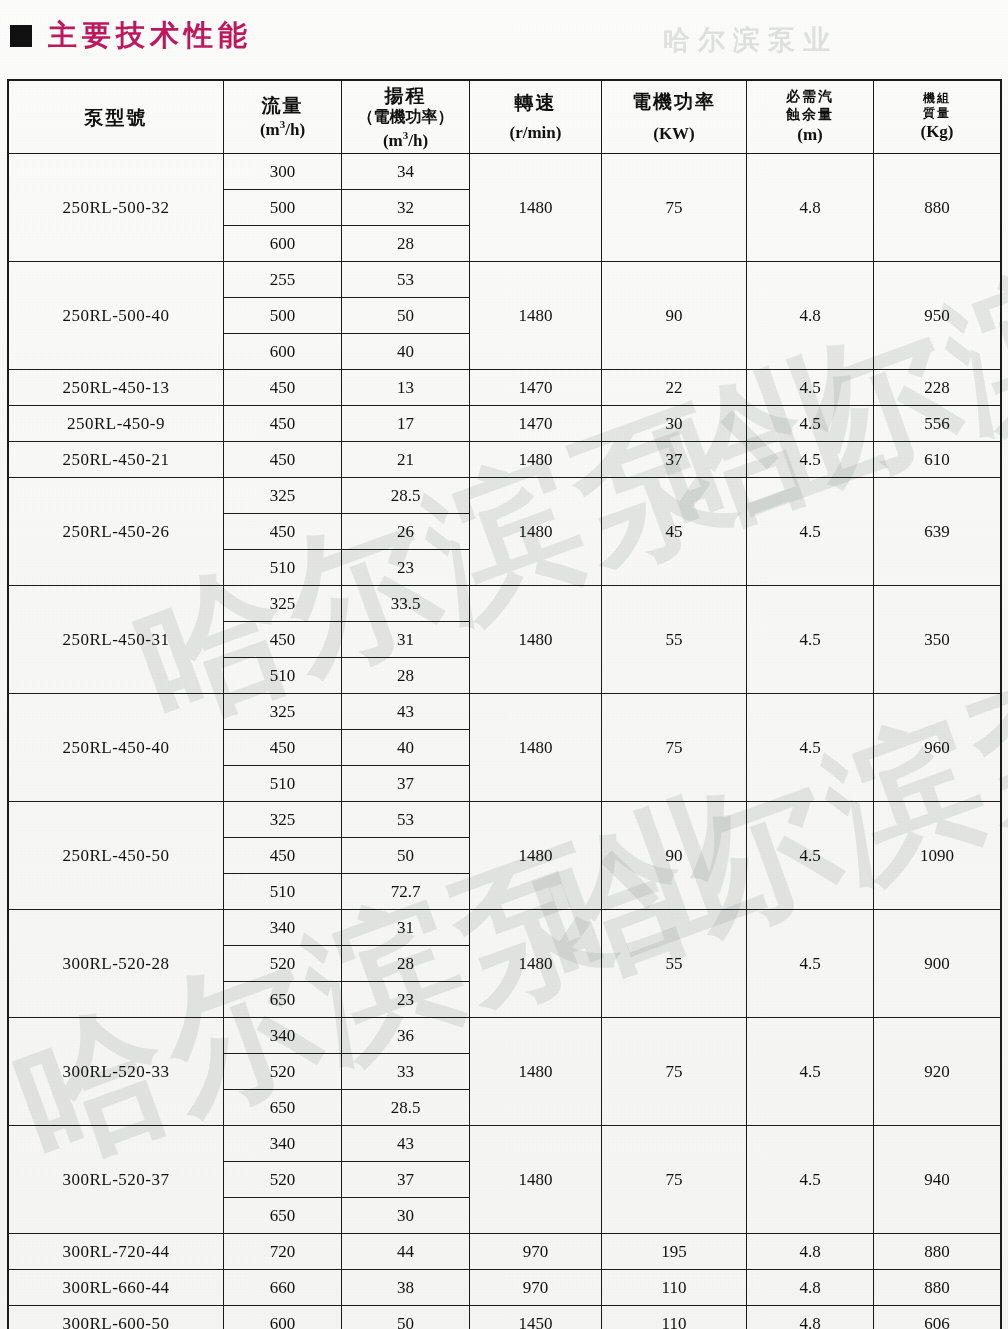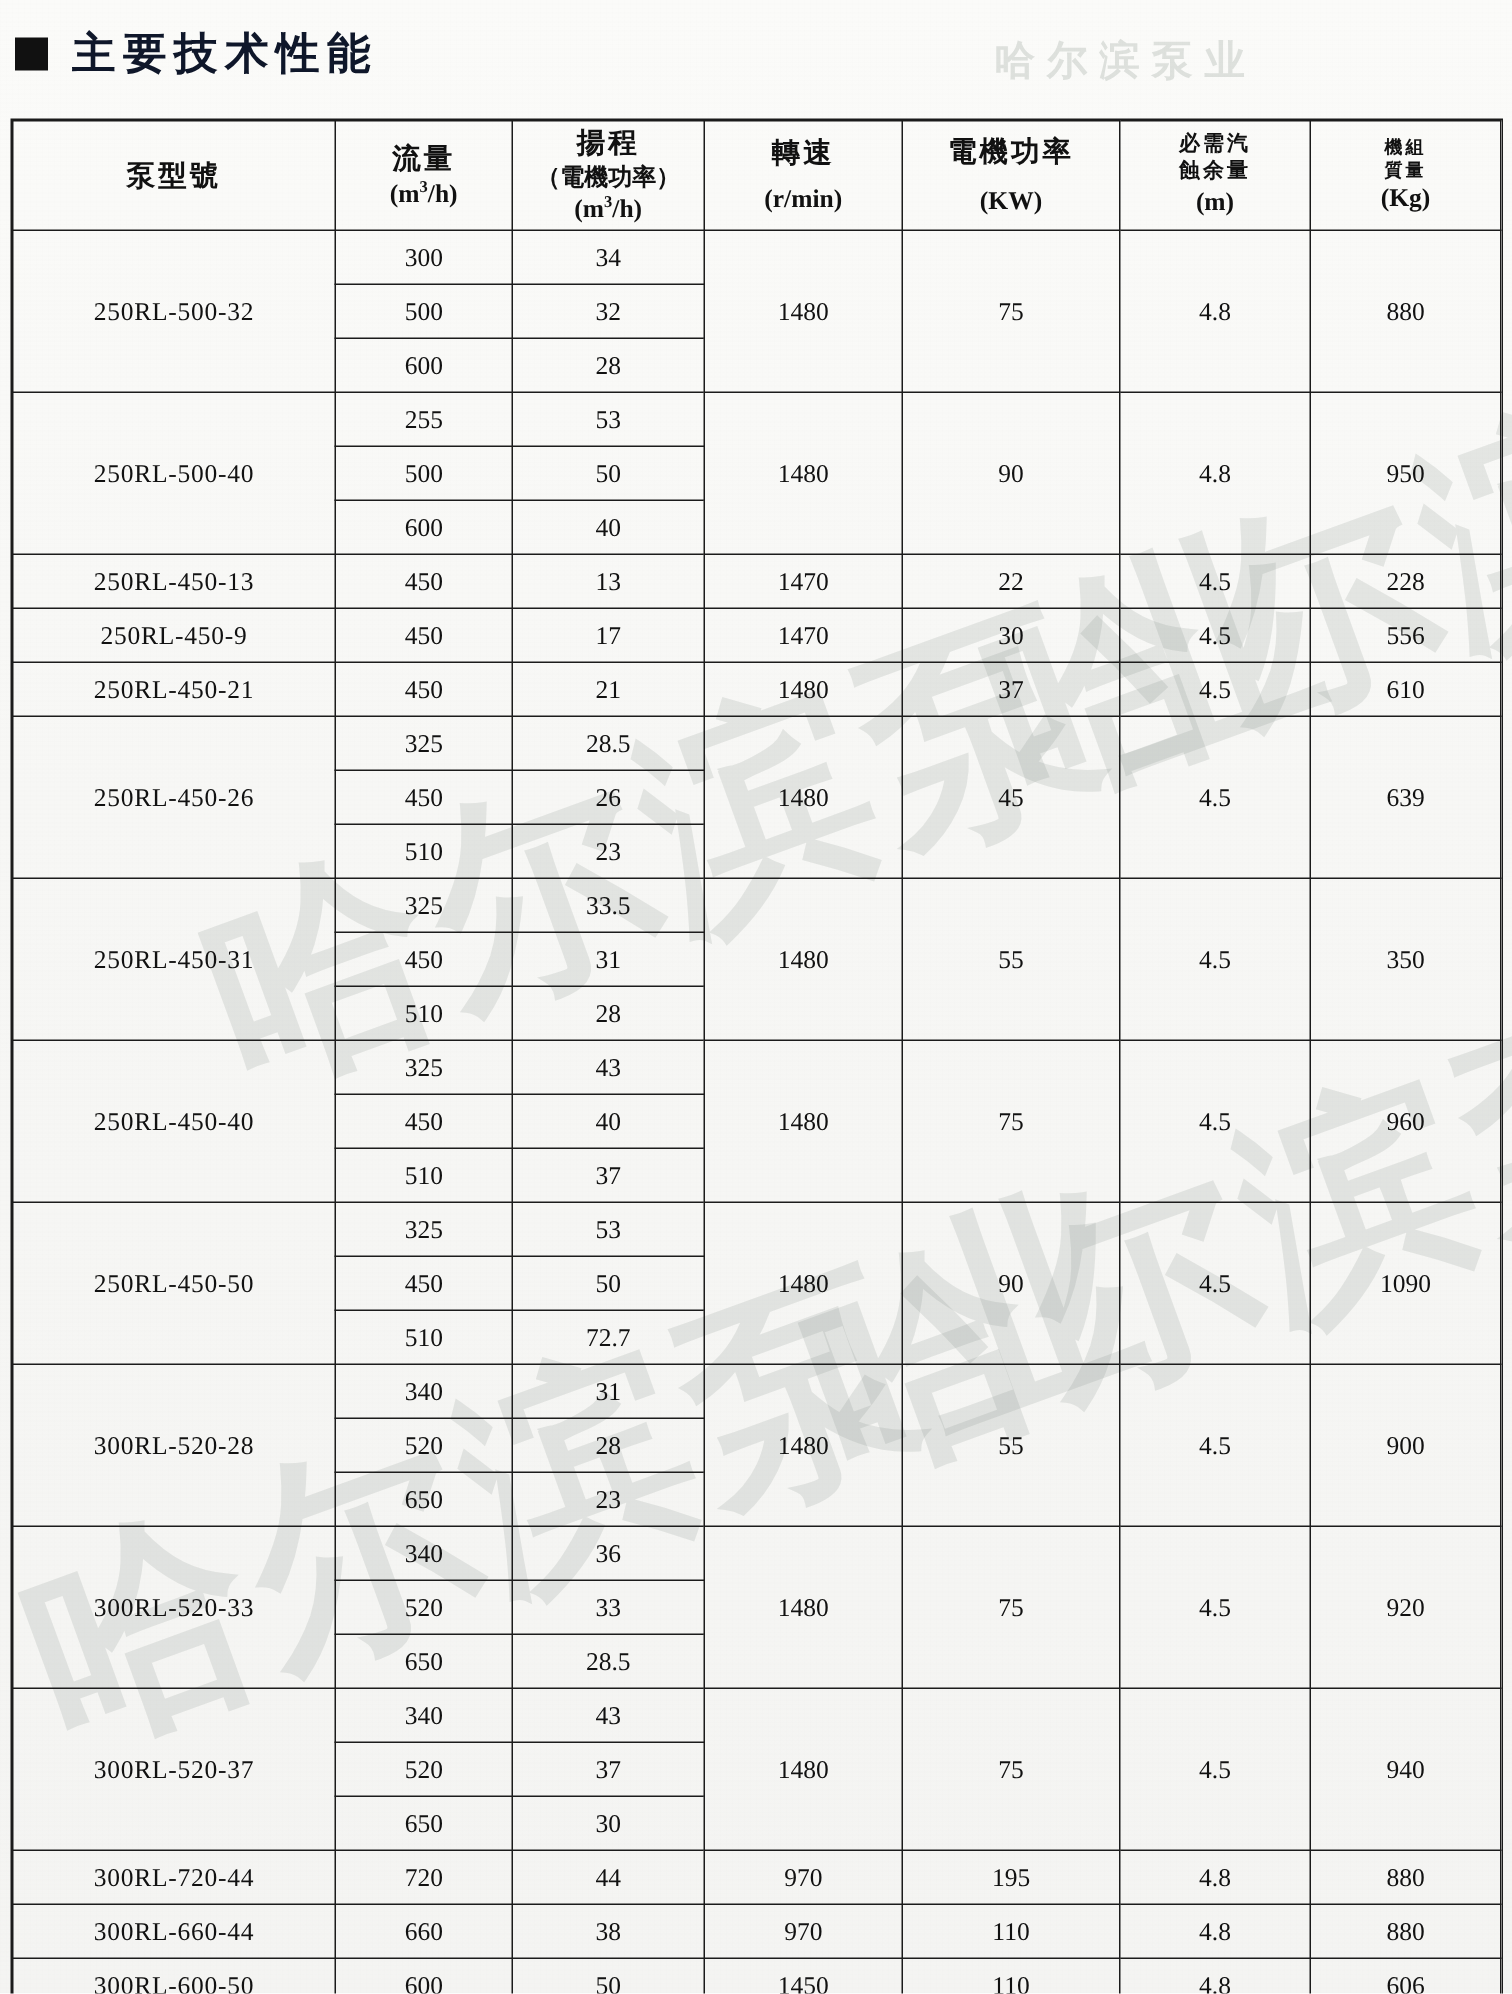--- a/index.html
+++ b/index.html
@@ -69,21 +69,21 @@
   .title-marker {
     width: 22px; height: 22px;
     background: #111;
     flex: none;
   }
   .title-text {
     font-family: "DejaVu Sans", sans-serif;
     font-weight: 700;
     font-size: 29px;
     letter-spacing: 5px;
-    color: #0f172a;
+    color: #be185d;
   }
 
   
   table.spec {
     position: absolute;
     left: 8px;
     top: 80px;
     width: 992px;
     border-collapse: collapse;
     background: transparent;

